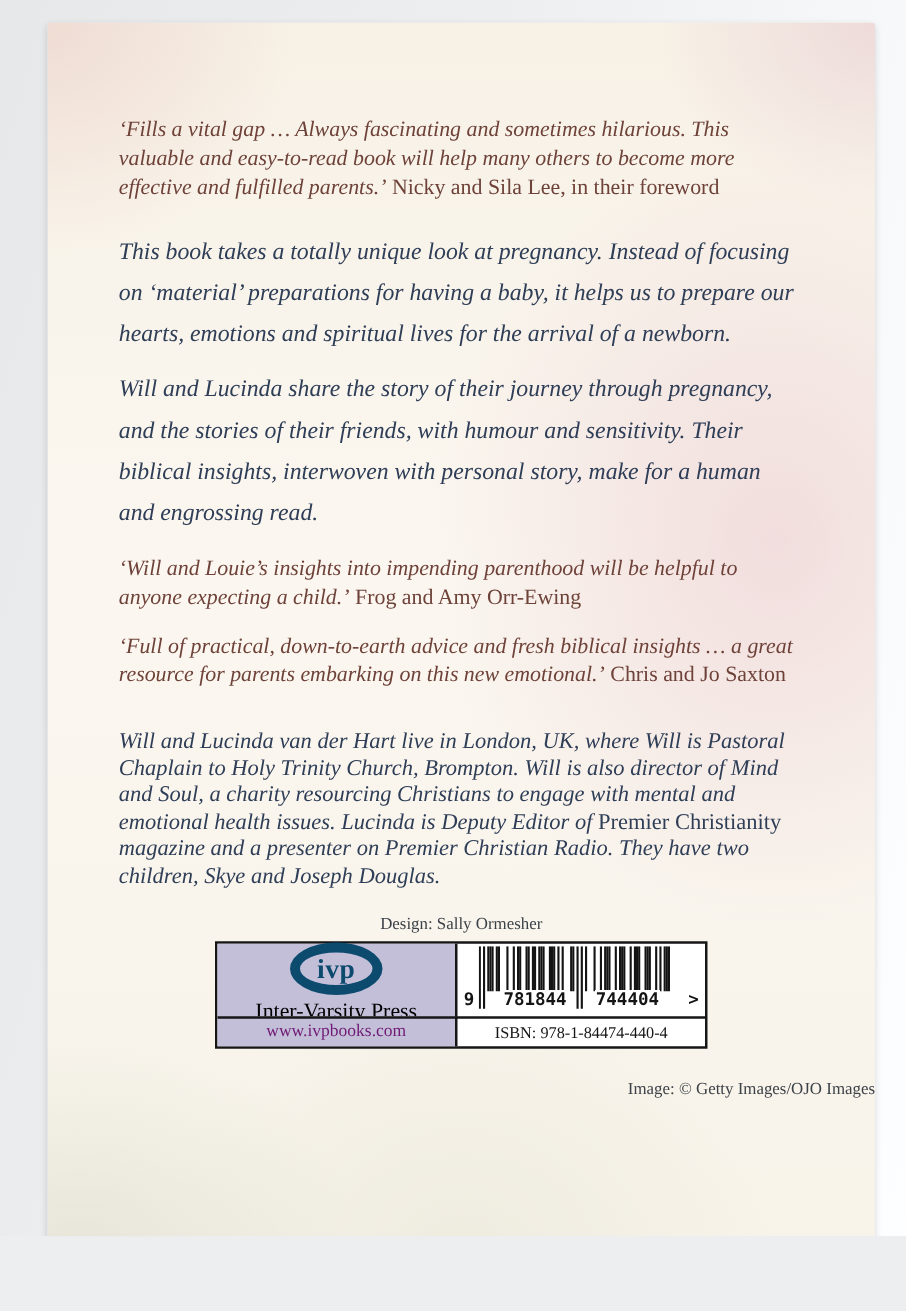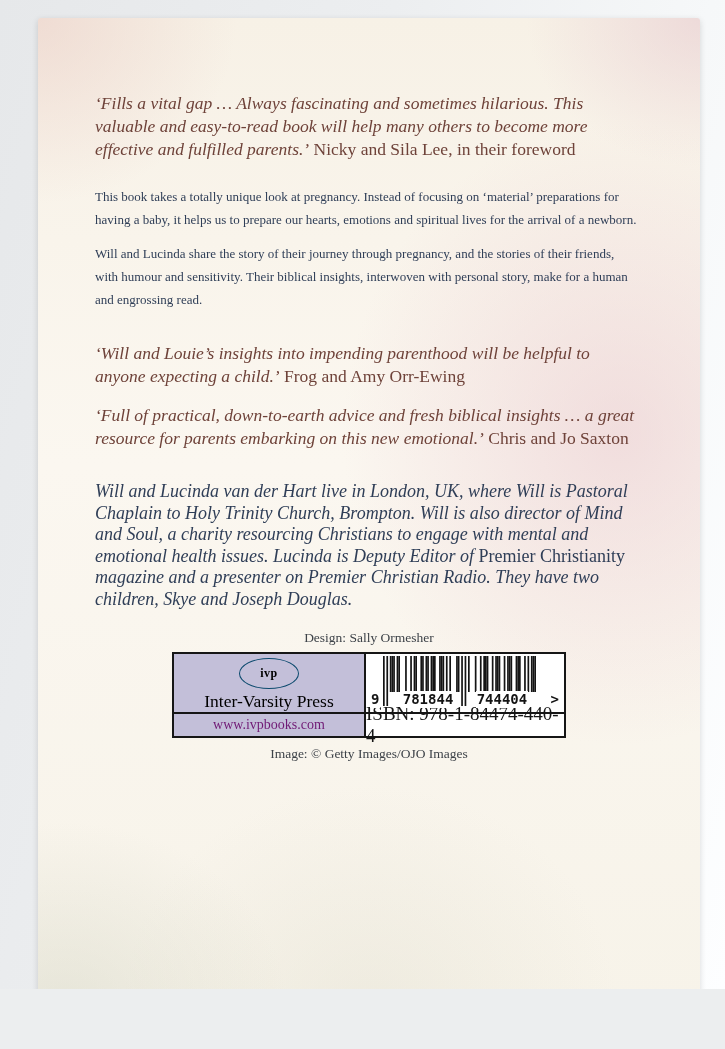--- a/index.html
+++ b/index.html
@@ -25,46 +25,46 @@
       radial-gradient(35% 20% at 100% 0%, rgba(228,196,205,.50), rgba(228,196,205,0) 75%),
       radial-gradient(45% 25% at 4% 100%, rgba(210,212,196,.45), rgba(210,212,196,0) 75%),
       radial-gradient(50% 30% at 50% 100%, rgba(222,220,205,.35), rgba(222,220,205,0) 75%),
       linear-gradient(180deg,#f7f1e6 0%,#fbf7f0 45%,#f7f3e9 100%);
     box-shadow:0 2px 6px rgba(0,0,0,.15);
   }
   .content{position:absolute;left:0;top:0;width:100%;padding-top:74px;}
   .para{margin:0 60px 0 57px;}
   .quote{color:#6e4239;font-size:17.5px;line-height:23px;}
   .quote .qt{font-style:italic;}
-  .body-para{color:#2f3e57;font-size:13px;line-height:23px;}
+  .body-para{color:#2f3e57;font-size:19px;line-height:33px;font-style:italic;}
   .bio{color:#2f3e57;font-size:18px;line-height:21.5px;font-style:italic;}
   .bio .seg-rm{font-style:normal;}
   .m-p1{margin-top:24px;} .m-p2{margin-top:12px;} .m-p3{margin-top:11px;}
-  .m-q2{margin-top:30px;} .m-q3{margin-top:31px;} .m-q4{margin-top:16px;}
+  .m-q2{margin-top:30px;} .m-q3{margin-top:16px;} .m-q4{margin-top:16px;}
   .m-bio{margin-top:31px;}
   .credit{width:100%;text-align:center;color:#3d4248;font-size:13.5px;line-height:16px;}
   .m-design{margin-top:20px;}
-  .m-image{margin-top:8px;}
+  .m-image{margin-top:24px;text-align:right;}
   .publisher-box{
     width:390px;margin:6px auto 0;border:2px solid #161616;background:#fff;
     display:grid;grid-template-columns:190px 1fr;grid-template-rows:58px 24px;
   }
   .pcell{display:flex;align-items:center;justify-content:center;}
   .pb-lav{background:#c3bfd9;}
   .pb-right{border-left:2px solid #161616;}
   .pb-bottom{border-top:2px solid #161616;}
   .pb-logo-cell{flex-direction:column;padding-top:4px;}
   .ivp-oval{
-    width:58px;height:30px;border:1px solid #0c4a6e;border-radius:50%;
+    width:58px;height:30px;border:8px solid #0c4a6e;border-radius:50%;
     display:flex;align-items:center;justify-content:center;
-    font-weight:bold;font-size:12px;color:#000000;letter-spacing:.5px;
+    font-weight:bold;font-size:22px;color:#0c4a6e;letter-spacing:.5px;
   }
   .pub-name{font-size:17.5px;color:#000000;margin-top:2px;}
   .pub-web{font-size:14px;color:#701a75;}
-  .isbn{font-size:19px;color:#151515;}
+  .isbn{font-size:13px;color:#151515;}
   .barcode-wrap{position:relative;width:100%;height:100%;}
   .barcode-svg{position:absolute;left:17px;top:2px;}
   .barcode-digits{
     position:absolute;left:0;top:37px;width:100%;height:17px;
     display:flex;justify-content:space-between;padding:0 4px;box-sizing:border-box;
     font-family:"DejaVu Sans Mono",monospace;font-size:14px;font-weight:bold;color:#141414;
   }
   .barcode-digits span{background:#fff;line-height:17px;padding:0 1px;}
 </style>
 </head>

